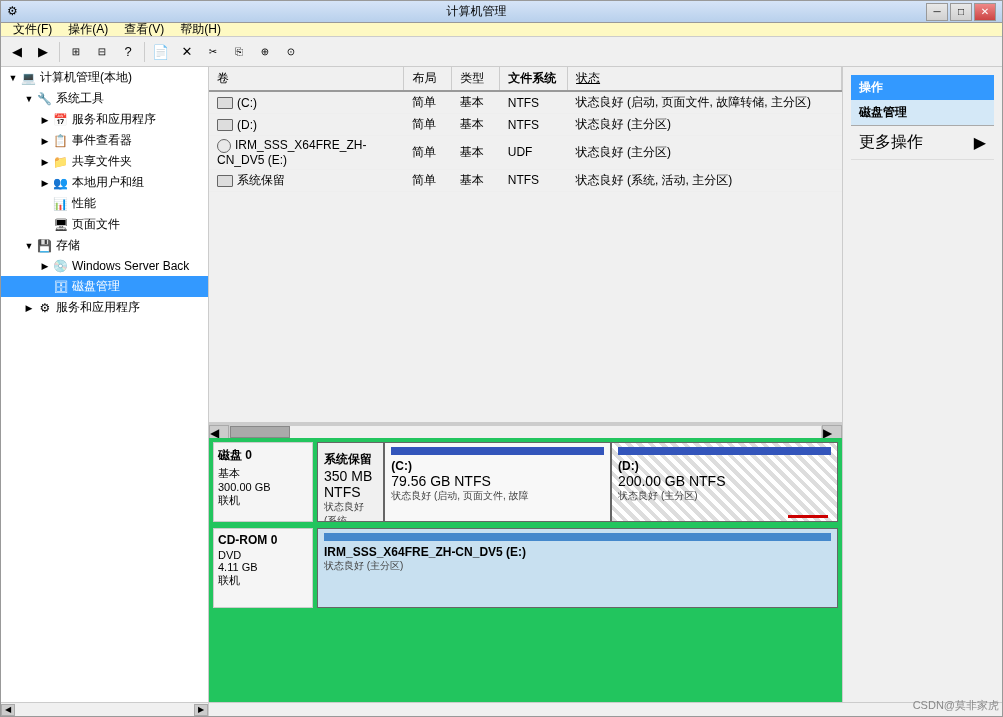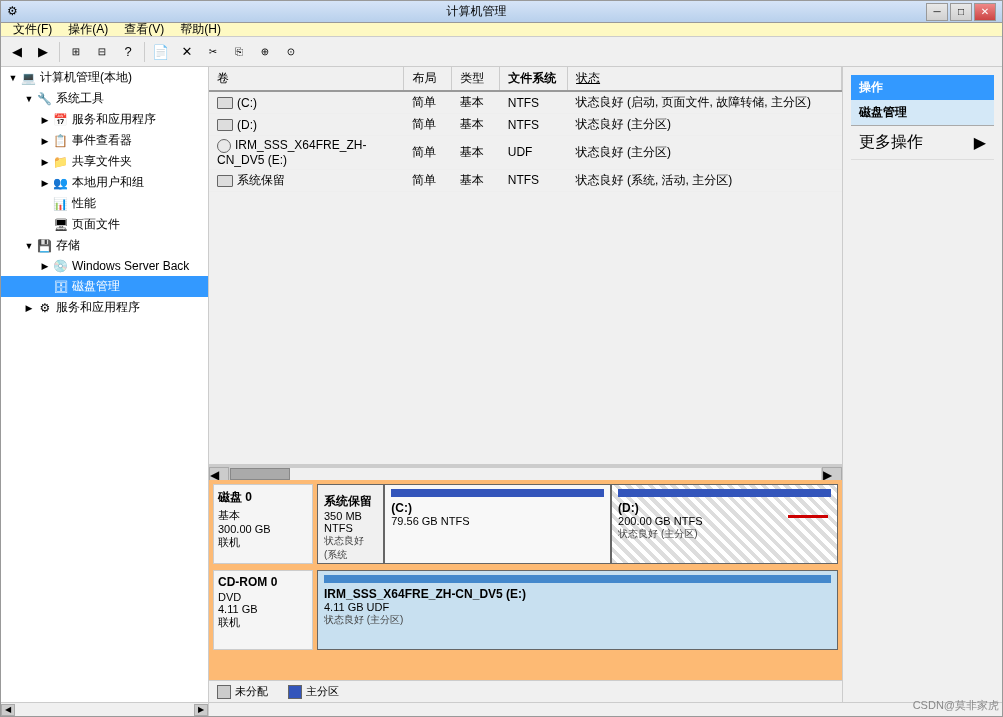--- a/index.html
+++ b/index.html
@@ -209,24 +209,24 @@
 
     .scroll-track {
       flex: 1;
       height: 14px;
       background: #f0f0f0;
       border: 1px solid #ccc;
     }
 
     
     .disk-viz-area {
-      height: 200px;
+      height: 264px;
       overflow-y: auto;
       overflow-x: hidden;
-      background: #fdba74;
+      background: #22c55e;
       padding: 4px;
     }
 
     .disk-row {
       display: flex;
       margin-bottom: 6px;
       min-height: 80px;
     }
 
     .disk-info {
@@ -254,21 +254,21 @@
       flex-direction: column;
       padding: 4px 6px;
       font-size: 11px;
       overflow: hidden;
       cursor: pointer;
     }
 
     .partition:last-child { border-right: none; }
 
     .partition-label { font-weight: bold; font-size: 12px; }
-    .partition-size { font-size: 11px; }
+    .partition-size { font-size: 14px; }
     .partition-status { font-size: 10px; color: #444; }
 
     .partition-blue-header {
       background: #3355cc;
       height: 8px;
       width: 100%;
       margin-bottom: 2px;
     }
 
     
@@ -547,20 +547,21 @@
               <div class="partition-blue-header" style="background: #3355bb; height: 8px; width:100%; margin-bottom:4px;"></div>
               <div class="partition-label">系统保留</div>
               <div class="partition-size">350 MB NTFS</div>
               <div class="partition-status">状态良好 (系统</div>
             </div>
 
             <div class="partition" style="flex: 4; background: #f8f8f8;">
               <div class="partition-blue-header" style="background: #3355bb; height: 8px; width:100%; margin-bottom:4px;"></div>
               <div class="partition-label">(C:)</div>
               <div class="partition-size">79.56 GB NTFS</div>
+              <div class="partition-status">状态良好 (启动, 页面文件, 故障</div>
             </div>
 
             <div class="partition partition-hatched" style="flex: 4;">
               <div class="partition-blue-header" style="background: #3355bb; height: 8px; width:100%; margin-bottom:4px;"></div>
               <div class="partition-label">(D:)</div>
               <div class="partition-size">200.00 GB NTFS</div>
               <div class="partition-status">状态良好 (主分区)</div>
             </div>
           </div>
         </div>
@@ -570,38 +571,27 @@
             <div class="disk-info-label">CD-ROM 0</div>
             <div>DVD</div>
             <div>4.11 GB</div>
             <div>联机</div>
           </div>
           <div class="disk-partitions">
 
             <div class="partition" style="flex:5; background:#c8e0f0;">
               <div class="partition-blue-header" style="background: #4488cc; height: 8px; width:100%; margin-bottom:4px;"></div>
               <div class="partition-label">IRM_SSS_X64FRE_ZH-CN_DV5  (E:)</div>
-              <div class="partition-size">4.11 GB UDF</div>
               <div class="partition-status">状态良好 (主分区)</div>
             </div>
           </div>
         </div>
 
       </div>
 
-      <div class="status-bar">
-        <div class="status-legend">
-          <div class="legend-box" style="background: #ccc;"></div>
-          <span>未分配</span>
-        </div>
-        <div class="status-legend">
-          <div class="legend-box" style="background: #3355bb;"></div>
-          <span>主分区</span>
-        </div>
-      </div>
 
     </div>
 
     <div class="right-panel">
       <div class="right-panel-header">操作</div>
       <div class="right-panel-section">磁盘管理</div>
       <div class="right-panel-section-2">
         <span>更多操作</span>
         <span style="margin-left:auto;">▶</span>
       </div>

